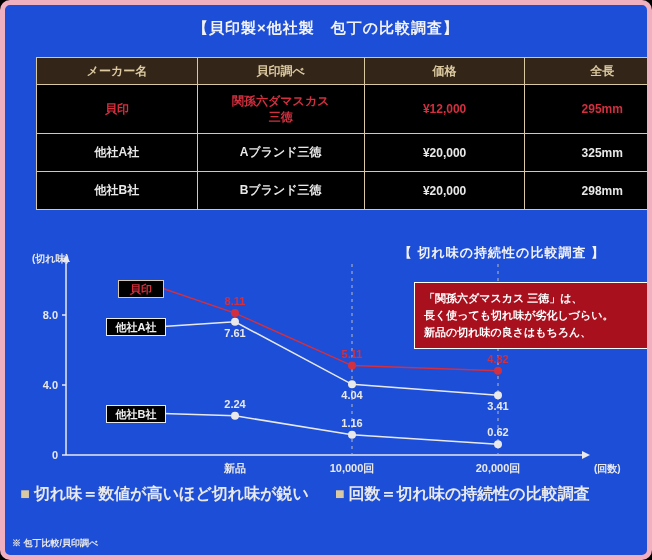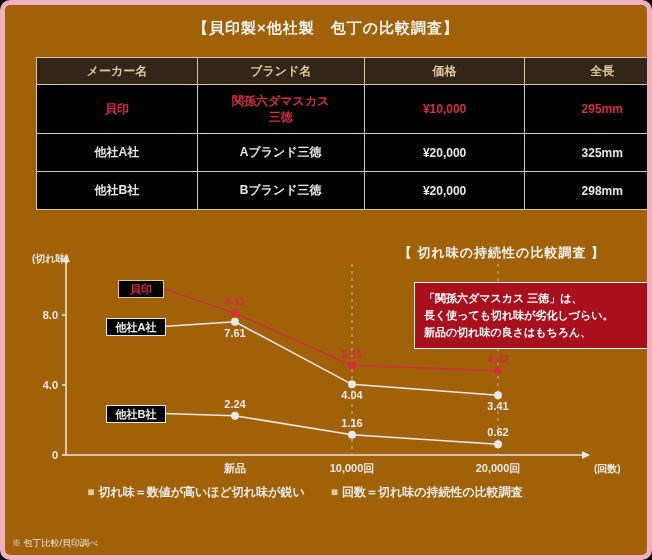--- a/index.html
+++ b/index.html
@@ -1,18 +1,18 @@
 <!DOCTYPE html>
 <html><head>
 <meta charset="utf-8">
 <style>
   html,body { margin:0; padding:0; background:#000; }
   .frame {
     position:relative; width:652px; height:560px; box-sizing:border-box;
-    background:#a16207; border:5px solid #f0b0c0; border-radius:10px;
+    background:#1d4ed8; border:5px solid #f0b0c0; border-radius:10px;
     overflow:hidden; font-family:"Liberation Sans", sans-serif;
   }
   .page-title {
     position:absolute; top:14px; left:0; right:0; text-align:center;
     color:#f2f2f2; font-size:15px; font-weight:bold; letter-spacing:1px;
   }
   table.cmp {
     position:absolute; top:52px; left:31px; width:644px;
     border-collapse:collapse; table-layout:fixed;
   }
@@ -44,47 +44,47 @@
   .tag-b     { left:101px; top:400px; width:60px; color:#f0f0f0; border-color:#e9e9e9; }
 
   .callout {
     position:absolute; left:409px; top:277px; width:270px; box-sizing:border-box;
     background:#a8101e; border:1px solid #ffffff; color:#fff;
     font-size:11px; font-weight:bold; line-height:1.55; padding:7px 9px;
   }
   .legend {
     position:absolute; top:479px; left:0; width:600px;
     display:flex; justify-content:center; gap:26px;
-    color:#e9e9e9; font-size:12px; font-weight:bold;
+    color:#e9e9e9; font-size:16px; font-weight:bold;
   }
   .legend .marker { color:#d9c9a3; margin-right:4px; }
-  .footnote { position:absolute; left:7px; top:532px; color:#e9e9e9; font-size:9px; font-weight:normal; }
+  .footnote { position:absolute; left:7px; top:532px; color:#e9e9e9; font-size:9px; font-weight:bold; }
 </style>
 </head>
 <body>
 
 <div class="frame">
 
   <div class="page-title">【貝印製×他社製　包丁の比較調査】</div>
 
   <table class="cmp">
     <thead>
       <tr>
         <th style="width:25%">メーカー名</th>
-        <th style="width:26%">ブランド名</th>
+        <th style="width:26%">貝印調べ</th>
         <th style="width:25%">価格</th>
         <th style="width:24%">全長</th>
       </tr>
     </thead>
     <tbody>
       <tr class="hl r0">
         <td>貝印</td>
         <td class="pre">関孫六ダマスカス
 三徳</td>
-        <td>¥10,000</td>
+        <td>¥12,000</td>
         <td>295mm</td>
       </tr>
       <tr class="r1">
         <td>他社A社</td>
         <td>Aブランド三徳</td>
         <td>¥20,000</td>
         <td>325mm</td>
       </tr>
       <tr class="r2">
         <td>他社B社</td>

